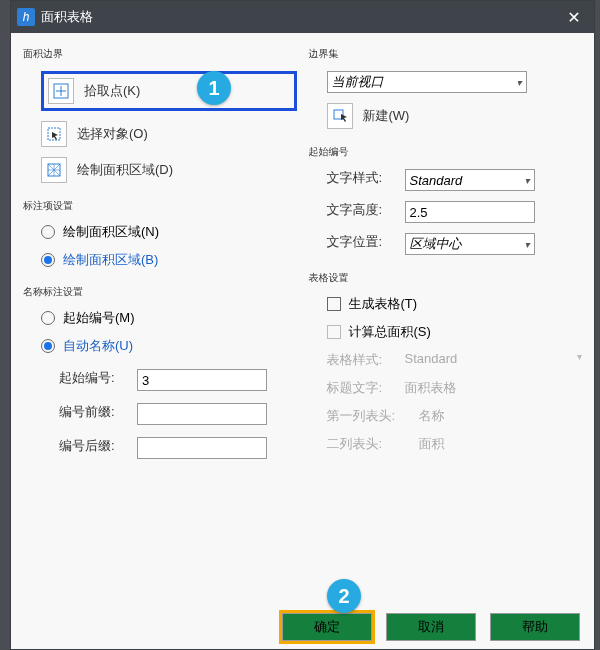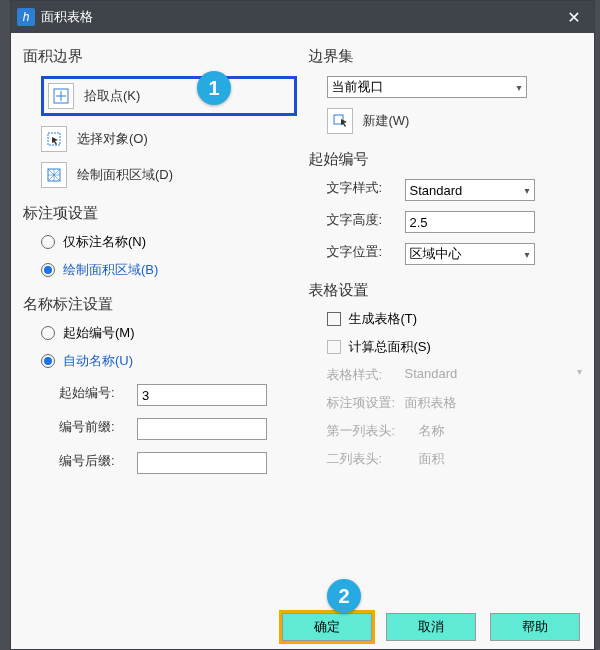--- a/index.html
+++ b/index.html
@@ -4,43 +4,43 @@
 <style>
   * { box-sizing: border-box; font-family: "Microsoft YaHei", sans-serif; }
   body { margin: 0; background: #4a4e54; width: 600px; height: 650px; overflow: hidden; position: relative; }
   .window { position: absolute; left: 10px; top: 0; width: 585px; height: 650px; background: #f8f8f8; border: 1px solid #3a3d42; }
   .titlebar { height: 32px; background: #3f434a; display: flex; align-items: center; padding: 0 6px; color: #fff; font-size: 13px; }
   .titlebar .logo { width: 18px; height: 18px; background: #2d7fd6; margin-right: 6px; display:flex; align-items:center; justify-content:center; font-style:italic; font-size:12px; color:#fff; border-radius:2px;}
   .titlebar .title { flex: 1; }
   .titlebar .close { width: 28px; text-align: center; font-size: 16px; cursor: pointer; }
   .content { display: flex; height: 576px; padding: 4px 12px 0 12px; gap: 12px; }
   .col { flex: 1; display: flex; flex-direction: column; gap: 6px; }
-  .group-label { font-size: 15px; color: #333; margin-top: 10px; margin-bottom: 4px; }
+  .group-label { font-size: 10px; color: #333; margin-top: 10px; margin-bottom: 4px; }
   .indent { padding-left: 18px; display: flex; flex-direction: column; gap: 10px; }
   .icon-row { display: flex; align-items: center; gap: 10px; }
   .icon-box { width: 26px; height: 26px; border: 1px solid #bbb; background: #fff; display:flex; align-items:center; justify-content:center; }
   .icon-box svg { width:16px; height:16px; }
   .lbl { font-size: 13px; color: #333; text-decoration: underline; text-decoration-color: transparent; }
   .highlight1 { border: 3px solid #1d4ed8; padding: 4px 4px; position: relative; }
   .radio-row { display: flex; align-items: center; gap: 8px; font-size: 13px; }
   .radio { width: 14px; height: 14px; border: 1px solid #666; border-radius: 50%; display:inline-block; position:relative; }
   .radio.checked::after { content:""; position:absolute; width:8px; height:8px; background:#1a73e8; border-radius:50%; top:2px; left:2px; }
   .chk { width:14px; height:14px; border:1px solid #666; display:inline-block; }
   .chk.disabled { border-color:#bbb; }
   .form-row { display: flex; gap: 8px; font-size: 13px; }
   .form-row .flabel { width: 70px; color:#333; text-align:left;}
   .form-row.disabled .flabel, .form-row.disabled .fval { color:#aaa; }
   .fval { background:none; border:none; font-size:13px; color:#333;}
   input[type=text], .select { border: 1px solid #999; background: #fff; font-size: 13px; padding: 2px 4px; height: 22px; }
-  .select { display:flex; align-items:center; justify-content:space-between; padding-right:4px; }
+  .select { display:flex; align-items:center; justify-content:space-between; padding-right:4px;font-style:italic; }
   .select .caret { font-size:10px; color:#555; }
   .wide { width: 200px; }
   .med { width: 130px; }
   .footer { position:absolute; bottom:8px; right:14px; display:flex; gap:14px; }
-  .btn { width: 90px; height: 28px; border: 1px solid #999; background: #5eead4; font-size: 13px; display:flex; align-items:center; justify-content:center; cursor:pointer; }
+  .btn { width: 90px; height: 28px; border: 1px solid #999; background: #15803d; font-size: 13px; display:flex; align-items:center; justify-content:center; cursor:pointer; }
   .btn.primary-hl { outline: 3px solid #f2a900; }
   .callout { position:absolute; width:34px; height:34px; border-radius:50%; background:#27aae1; color:#fff; font-size:20px; display:flex; align-items:center; justify-content:center; font-weight:bold; box-shadow:0 1px 3px rgba(0,0,0,.3); }
   .callout.c1 { left: 186px; top: 70px; }
   .callout.c2 { left: 316px; bottom: 36px; }
   .disabled-row { color:#000000; }
 </style>
 </head>
 <body>
 
 <div class="window">
@@ -84,21 +84,21 @@
               </svg>
           </div>
           <span class="lbl">绘制面积区域(D)</span>
         </div>
       </div>
 
       <div class="group-label">标注项设置</div>
       <div class="indent">
         <div class="radio-row">
           <span class="radio"></span>
-          <span>仅标注名称(N)</span>
+          <span>绘制面积区域(N)</span>
         </div>
         <div class="radio-row">
           <span class="radio checked"></span>
           <span style="color:#1a5fc4">绘制面积区域(B)</span>
         </div>
       </div>
 
       <div class="group-label">名称标注设置</div>
       <div class="indent">
         <div class="radio-row">
@@ -175,21 +175,21 @@
         <div class="radio-row disabled-row">
           <span class="chk disabled"></span>
           <span>计算总面积(S)</span>
         </div>
         <div class="form-row disabled">
           <span class="flabel">表格样式:</span>
           <span class="fval">Standard</span>
           <span class="caret" style="color:#bbb;font-size:10px;margin-left:auto">▾</span>
         </div>
         <div class="form-row disabled">
-          <span class="flabel">标注项设置:</span>
+          <span class="flabel">标题文字:</span>
           <span class="fval">面积表格</span>
         </div>
         <div class="form-row disabled">
           <span class="flabel" style="width:84px">第一列表头:</span>
           <span class="fval">名称</span>
         </div>
         <div class="form-row disabled">
           <span class="flabel" style="width:84px">二列表头:</span>
           <span class="fval">面积</span>
         </div>

